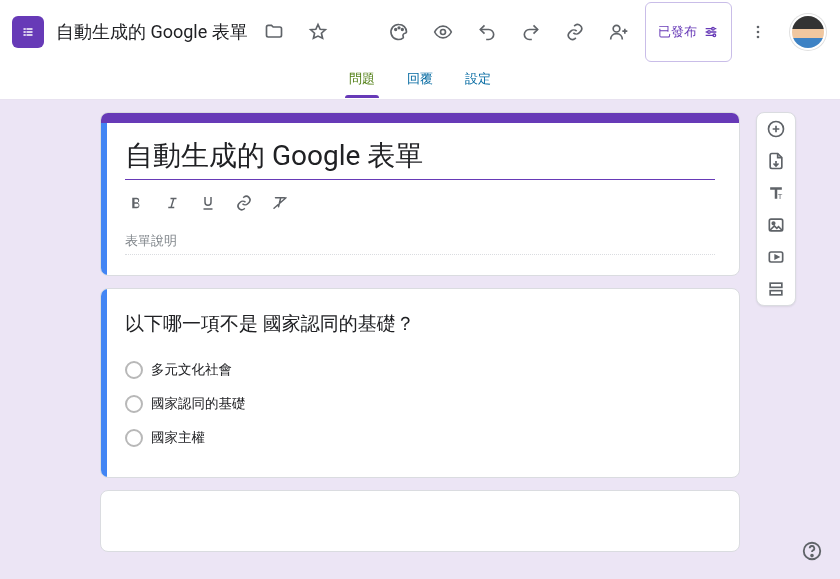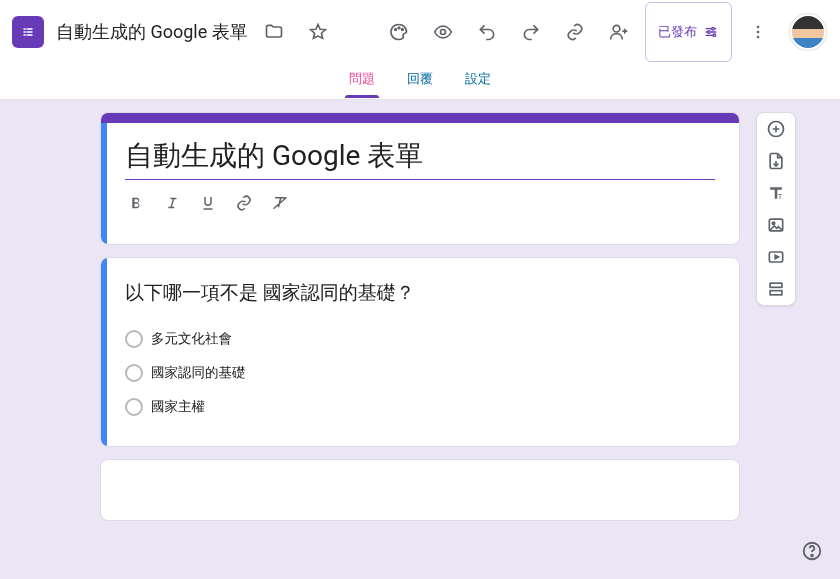--- a/index.html
+++ b/index.html
@@ -74,21 +74,21 @@
     border-bottom: 1px solid transparent;
   }
   .tab {
     font-size: 13px;
     color: #0369a1;
     padding: 6px 2px 10px;
     cursor: pointer;
     position: relative;
   }
   .tab.active {
-    color: #ec4899;
+    color: #4d7c0f;
     font-weight: 500;
     font-family: Liberation Serif, serif;
   }
   .tab.active::after {
     content: "";
     position: absolute;
     left: -2px; right: -2px; bottom: 0;
     height: 3px;
     background: #673ab7;
     border-radius: 3px 3px 0 0;
@@ -381,20 +381,21 @@
                   <path d="M10 13a5 5 0 0 0 7 0l2-2a5 5 0 0 0-7-7l-1 1"></path>
                   <path d="M14 11a5 5 0 0 0-7 0l-2 2a5 5 0 0 0 7 7l1-1"></path>
                 </svg>
               </div>
             <div class="fmt-btn">
                 <svg viewBox="0 0 24 24" fill="none" stroke="currentColor" stroke-width="2">
                   <path d="M6 5h12M13 5l-3 12M4 19l16-14" stroke-linecap="round"></path>
                 </svg>
               </div>
           </div>
+          <div class="form-desc">表單說明</div>
         </div>
       </div>
 
       <div class="card q-card">
         <div class="left-accent"></div>
         <div class="body">
           <div class="q-text">以下哪一項不是 國家認同的基礎？</div>
           <div class="opt">
               <span class="radio-ring"></span>
               <span>多元文化社會</span>

